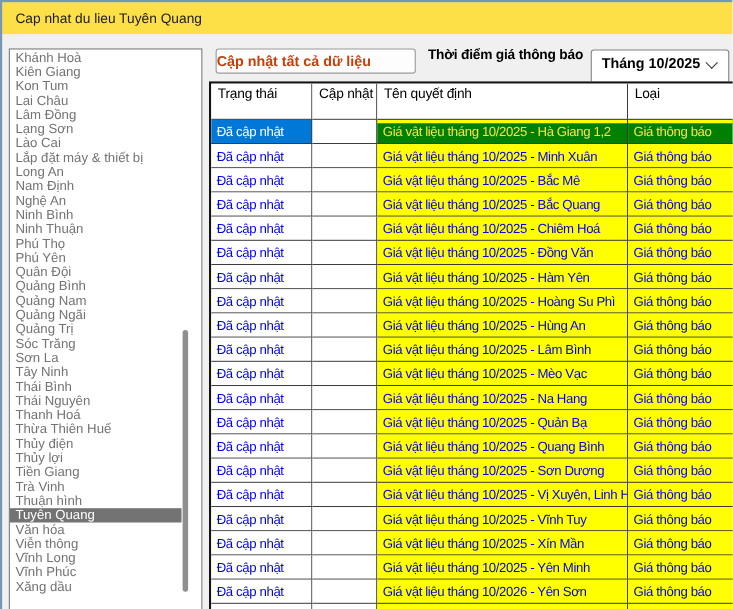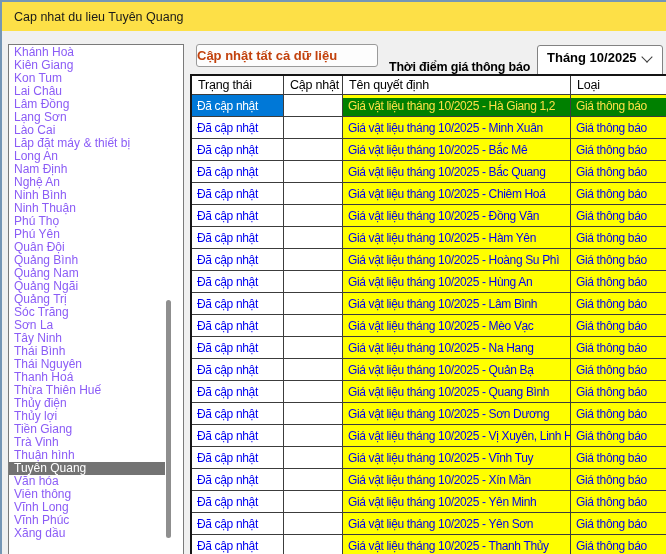--- a/index.html
+++ b/index.html
@@ -18,39 +18,39 @@
   }
   .titlebar .title{font-size:12.5px;color:#1a1a1a;padding-left:12px;}
 
   
   .listbox{
     position:absolute;left:8px;top:44px;width:176px;height:514px;
     background:#ffffff;border:1px solid #7a7a7a;box-sizing:border-box;
     padding-top:1px;overflow:hidden;
   }
   .lb-item{
-    height:13px;line-height:13px;font-size:12px;color:#8b5cf6;
+    height:13px;line-height:13px;font-size:12px;color:#737373;
     padding-left:5px;margin-right:18px;white-space:nowrap;overflow:hidden;
   }
   .lb-item.selected{background:#737373;color:#ffffff;}
   .lb-scroll-thumb{
     position:absolute;right:12px;top:255px;width:5px;height:238px;
     background:#8f8f8f;border-radius:3px;
   }
 
   
   .btn-update-all{
     position:absolute;left:196px;top:44px;width:182px;height:23px;
     background:#fdfdfd;border:1px solid #9a9a9a;border-radius:3px;box-sizing:border-box;
     font-family:"Liberation Sans", sans-serif;
     font-size:13px;font-weight:bold;color:#c2410c;text-align:left;line-height:20px;
     padding:0;cursor:default;
   }
   .period-label{
-    position:absolute;left:389px;top:60px;width:146px;
+    position:absolute;left:389px;top:43px;width:146px;
     font-size:12.5px;font-weight:bold;color:#000;letter-spacing:-0.2px;white-space:nowrap;
   }
   .combo{
     position:absolute;left:537px;top:45px;width:126px;height:36px;
     background:#ffffff;border:1px solid #828282;border-radius:3px;box-sizing:border-box;
   }
   .combo .combo-value{
     position:absolute;left:9px;top:4px;font-size:13px;font-weight:bold;color:#000;white-space:nowrap;
   }
   .combo .chev{
@@ -61,21 +61,21 @@
 
   
   .grid{
     position:absolute;left:190px;top:74px;width:486px;height:486px;
     border:2px solid #141414;box-sizing:border-box;background:#fff;overflow:hidden;
   }
   .grid-header,.grid-row{
     display:grid;grid-template-columns:92px 59px 228px 1fr;
   }
   .grid-header .cell{
-    height:19px;line-height:19px;background:#ffffff;color:#000;
+    height:33px;line-height:19px;background:#ffffff;color:#000;
     border-right:1px solid #3c3c3c;border-bottom:1px solid #3c3c3c;
     font-size:12.5px;padding-left:6px;box-sizing:border-box;white-space:nowrap;overflow:hidden;
     letter-spacing:-0.2px;
   }
   .grid-row .cell{
     height:22px;line-height:22px;
     border-right:1px solid #3c3c3c;border-bottom:1px solid #3c3c3c;
     font-size:12px;letter-spacing:-0.35px;padding-left:5px;box-sizing:border-box;
     white-space:nowrap;overflow:hidden;background:#ffffff;
   }
@@ -268,21 +268,21 @@
       </div>
       <div class="grid-row">
         <div class="cell cell-status">Đã cập nhật</div>
         <div class="cell cell-update"></div>
         <div class="cell cell-dec">Giá vật liệu tháng 10/2025 - Yên Minh</div>
         <div class="cell cell-type">Giá thông báo</div>
       </div>
       <div class="grid-row">
         <div class="cell cell-status">Đã cập nhật</div>
         <div class="cell cell-update"></div>
-        <div class="cell cell-dec">Giá vật liệu tháng 10/2025 - Yên Sơn</div>
+        <div class="cell cell-dec">Giá vật liệu tháng 10/2026 - Yên Sơn</div>
         <div class="cell cell-type">Giá thông báo</div>
       </div>
       <div class="grid-row">
         <div class="cell cell-status">Đã cập nhật</div>
         <div class="cell cell-update"></div>
         <div class="cell cell-dec">Giá vật liệu tháng 10/2025 - Thanh Thủy</div>
         <div class="cell cell-type">Giá thông báo</div>
       </div>
     </div>
 </div>

